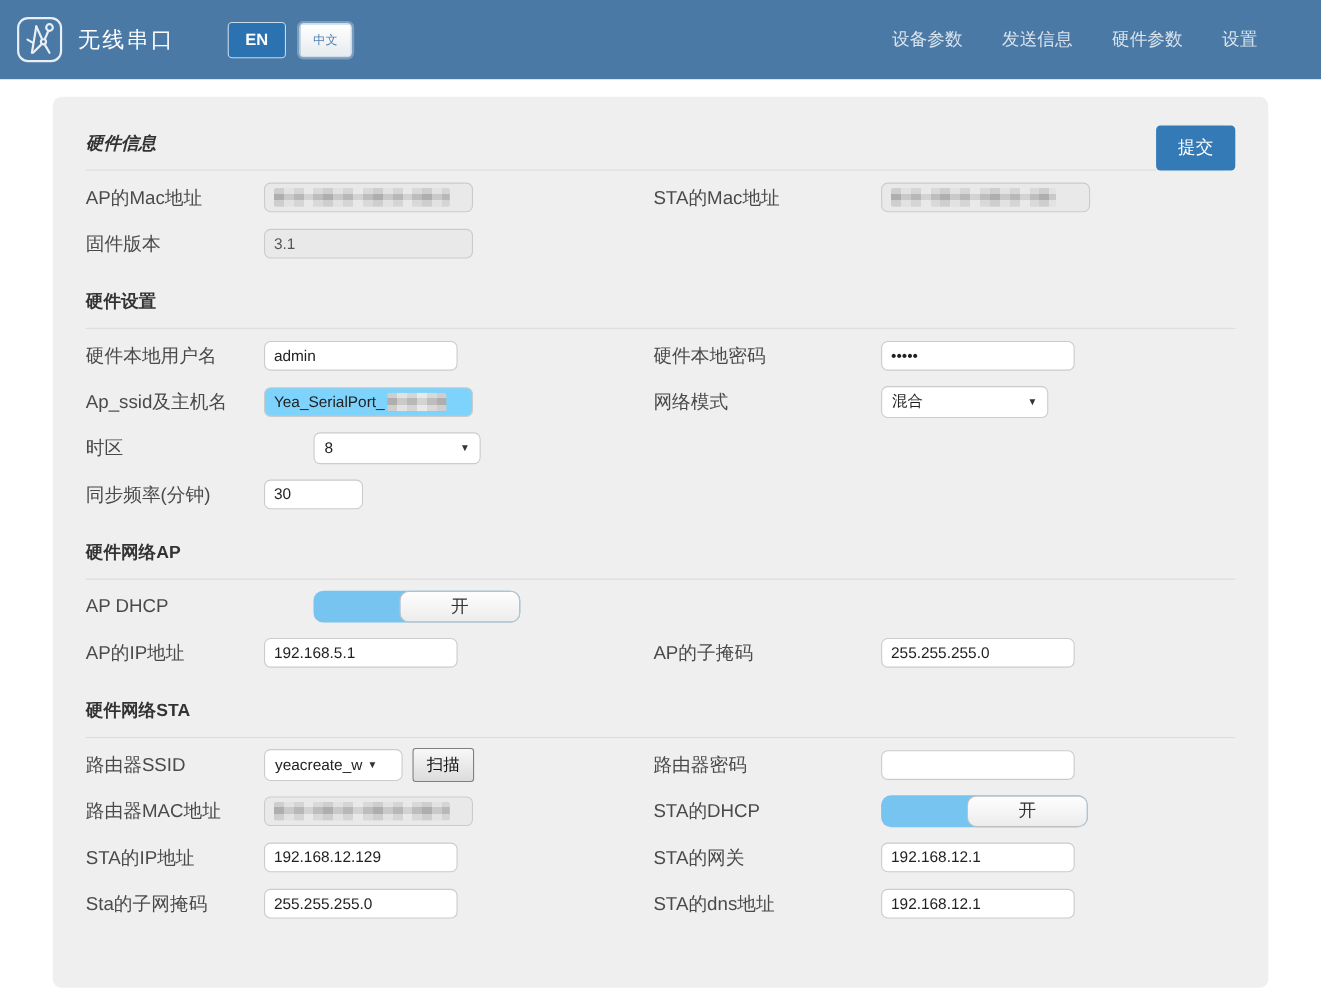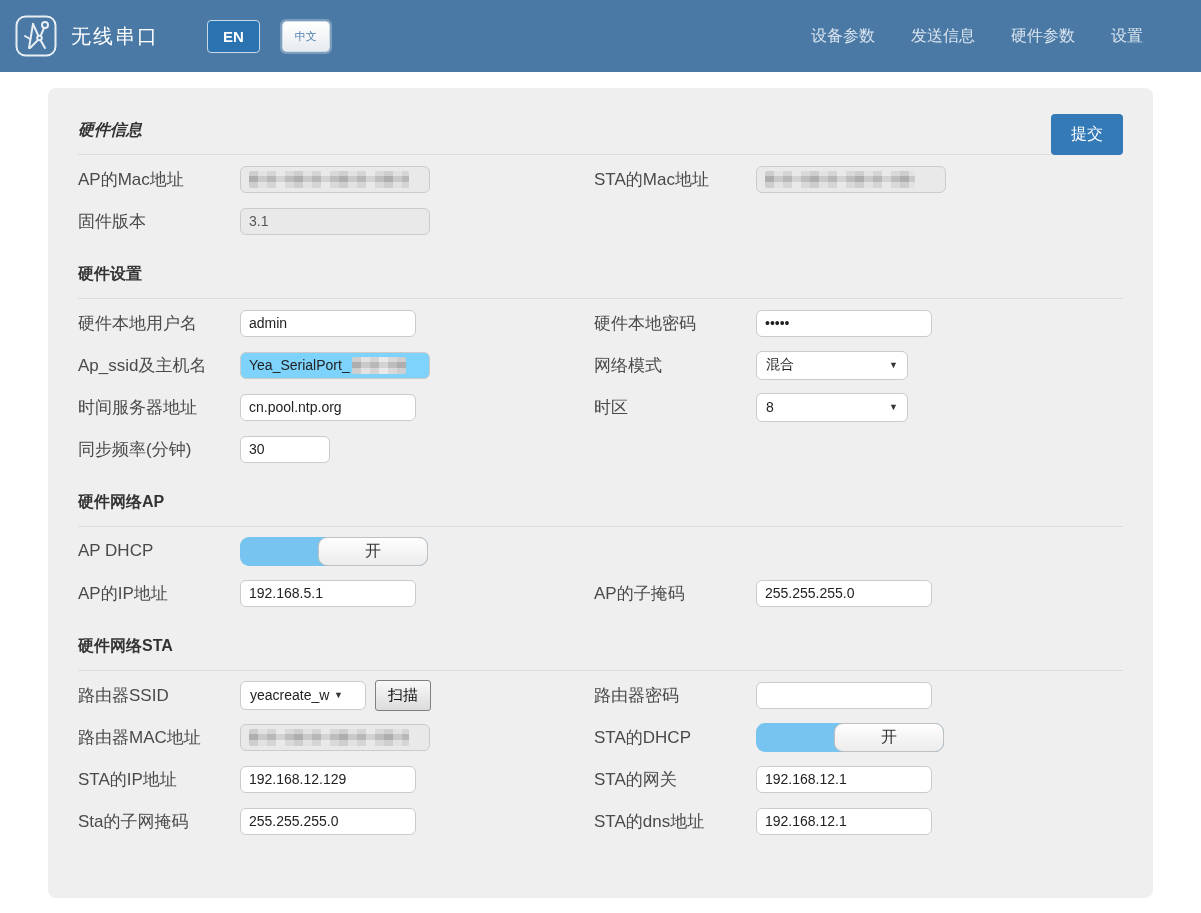--- a/index.html
+++ b/index.html
@@ -9,21 +9,21 @@
     font-family:"Liberation Sans","DejaVu Sans",sans-serif;
     overflow:hidden;
   }
   
   .navbar {
     height:72px; background:#4a79a6; display:flex; align-items:center;
     padding:0 30px 0 14px;
   }
   .logo { width:44px; height:44px; flex:0 0 auto; }
   .brand { color:#ffffff; font-size:20px; margin-left:13px; letter-spacing:2px; }
-  .lang { margin-left:48px; display:flex; gap:22px; align-items:center; }
+  .lang { margin-left:48px; display:flex; gap:12px; align-items:center; }
   .btn-en {
     background:#2a72b0; color:#ffffff; border:1px solid #c9d9e8; border-radius:4px;
     font-size:15px; font-weight:bold; padding:7px 15px; cursor:pointer; font-family:inherit;
   }
   .btn-zh {
     background:linear-gradient(#ffffff,#e7ebef); color:#4d7fae;
     border:1px solid #cfdce8; border-radius:4px; box-shadow:0 0 0 2px rgba(255,255,255,0.28);
     font-size:11px; padding:7px 12px; cursor:pointer; font-family:inherit;
   }
   .nav-links { margin-left:auto; display:flex; gap:36px; padding-right:28px; }
@@ -35,21 +35,21 @@
   }
   .submit-btn {
     float:right; margin-top:6px; background:#337ab7; color:#fff; border:none;
     border-radius:4px; font-size:16px; padding:10px 20px; cursor:pointer; font-family:inherit;
   }
   .section-head { font-size:16px; font-weight:bold; color:#333333; margin:22px 0 0; }
   .section-head.first { margin-top:12px;font-style:italic; }
   .rule { border:none; border-top:1px solid #dcdcdc; margin:13px 0 3px; }
   .row { display:flex; align-items:center; height:42px; }
   .cell-l { width:516px; display:flex; align-items:center; flex:0 0 auto; }
-  .cell-r { flex:1; display:flex; align-items:center; }
+  .cell-r { flex:1; display:flex; align-items:center;gap:45px; }
   .lbl { width:162px; flex:0 0 auto; font-size:17px; color:#4a4a4a; }
   
   .inp {
     width:176px; height:27px; border:1px solid #cbcbcb; border-radius:6px;
     background:#ffffff; padding:0 8px; font-size:14px; color:#222; font-family:inherit;
     outline:none;
   }
   .inp.short { width:90px; }
   .fake-inp {
     width:190px; height:27px; border:1px solid #cbcbcb; border-radius:6px;
@@ -178,24 +178,20 @@
     </div>
     <div class="cell-r">
       <span class="lbl">网络模式</span>
       <div class="sel">
         <span class="sel-text">混合</span>
         <span class="caret">▼</span>
       </div>
     </div>
   </div>
   <div class="row">
-    <div class="cell-l">
-      <span class="lbl">时间服务器地址</span>
-      <input class="inp" value="cn.pool.ntp.org" style="">
-    </div>
     <div class="cell-r">
       <span class="lbl">时区</span>
       <div class="sel">
         <span class="sel-text">8</span>
         <span class="caret">▼</span>
       </div>
     </div>
   </div>
   <div class="row">
     <div class="cell-l">

